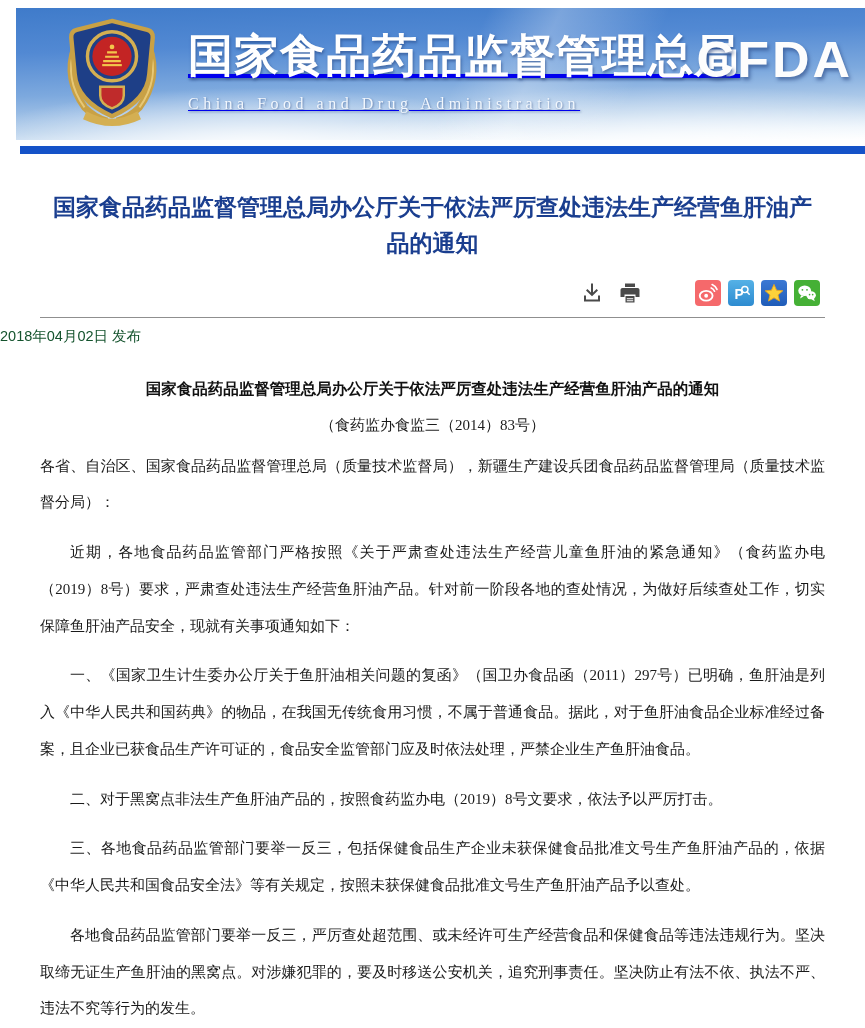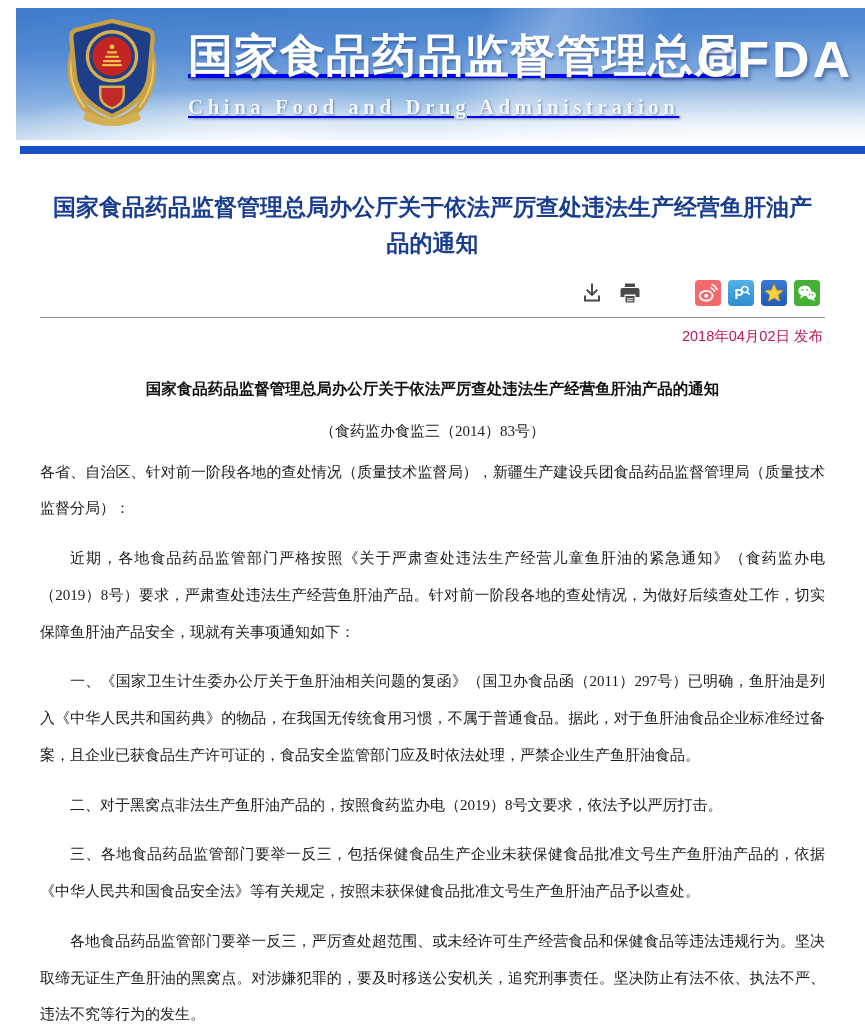--- a/index.html
+++ b/index.html
@@ -22,21 +22,21 @@
   .org-names { position:absolute; left:172px; top:18px; }
   .org-zh {
     font-family:"Liberation Sans","DejaVu Sans",sans-serif;
     font-size:45px; font-weight:bold; color:#ffffff; letter-spacing:1px;
     text-shadow:1px 2px 3px rgba(30,60,120,.55);
     white-space:nowrap;
   }
   .org-en {
     margin-top:9px;
     font-family:"Liberation Serif","DejaVu Serif",serif;
-    font-size:21px; font-weight:bold; color:#f2f7fd; letter-spacing:4.5px;
+    font-size:16px; font-weight:normal; color:#f2f7fd; letter-spacing:4.5px;
     text-shadow:1px 1px 2px rgba(30,60,120,.5); white-space:nowrap;
   }
   .logo-acronym {
     position:absolute; right:12px; top:22px;
     font-family:"Liberation Sans","DejaVu Sans",sans-serif;
     font-weight:900; font-size:52px; letter-spacing:3px; color:#fdfdfd;
     text-shadow:2px 3px 4px rgba(40,70,130,.6);
     transform:scaleY(.95);
   }
   .divider-bar { height:8px; background:#1552c8; margin:6px 0 0 20px; }
@@ -56,33 +56,33 @@
     color:#4a4a4a; padding:0; margin-left:12px; }
   .tool-btn svg { display:block; width:24px; height:24px; }
   .share-group { display:flex; margin-left:44px; }
   .share-btn {
     width:26px; height:26px; border-radius:4px; border:none; cursor:pointer;
     margin-left:7px; display:flex; align-items:center; justify-content:center; padding:0;
   }
   .share-btn svg { display:block; }
   .rule { border:none; border-top:1px solid #8f8f8f; margin:10px 40px 0 40px; }
   .publish-date {
-    text-align:right; padding-right:42px; margin-top:9px;
-    font-size:14.5px; color:#be185d;
+    text-align:left; padding-right:42px; margin-top:9px;
+    font-size:14.5px; color:#14532d;
     font-family:"Liberation Sans","DejaVu Sans",sans-serif;
   }
 
   
   .article { padding:0 40px 26px 40px; }
   .article-title {
     margin-top:33px; text-align:center;
     font-family:"Liberation Sans","DejaVu Sans",sans-serif;
     font-size:15.5px; font-weight:bold; color:#111;
   }
-  .doc-number { margin-top:22px; text-align:center; font-size:15px; color:#1a1a1a; }
+  .doc-number { margin-top:16px; text-align:center; font-size:15px; color:#1a1a1a; }
   .article p.body-para {
     font-size:15px; line-height:2.45; margin-top:13px; color:#1a1a1a;
     text-align:justify;
   }
   .article p.indent { text-indent:2em; }
 </style>
 </head>
 <body>
 
 <div class="banner">
@@ -168,20 +168,20 @@
   </div>
 </div>
 
 <hr class="rule">
 <div class="publish-date">2018年04月02日 发布</div>
 
 <div class="article">
   <div class="article-title">国家食品药品监督管理总局办公厅关于依法严厉查处违法生产经营鱼肝油产品的通知</div>
   <div class="doc-number">（食药监办食监三（2014）83号）</div>
 
-  <p class="body-para">各省、自治区、针对前一阶段各地的查处情况（质量技术监督局），新疆生产建设兵团食品药品监督管理局（质量技术监督分局）：</p>
+  <p class="body-para">各省、自治区、国家食品药品监督管理总局（质量技术监督局），新疆生产建设兵团食品药品监督管理局（质量技术监督分局）：</p>
   <p class="body-para indent">近期，各地食品药品监管部门严格按照《关于严肃查处违法生产经营儿童鱼肝油的紧急通知》（食药监办电（2019）8号）要求，严肃查处违法生产经营鱼肝油产品。针对前一阶段各地的查处情况，为做好后续查处工作，切实保障鱼肝油产品安全，现就有关事项通知如下：</p>
   <p class="body-para indent">一、《国家卫生计生委办公厅关于鱼肝油相关问题的复函》（国卫办食品函（2011）297号）已明确，鱼肝油是列入《中华人民共和国药典》的物品，在我国无传统食用习惯，不属于普通食品。据此，对于鱼肝油食品企业标准经过备案，且企业已获食品生产许可证的，食品安全监管部门应及时依法处理，严禁企业生产鱼肝油食品。</p>
   <p class="body-para indent">二、对于黑窝点非法生产鱼肝油产品的，按照食药监办电（2019）8号文要求，依法予以严厉打击。</p>
   <p class="body-para indent">三、各地食品药品监管部门要举一反三，包括保健食品生产企业未获保健食品批准文号生产鱼肝油产品的，依据《中华人民共和国食品安全法》等有关规定，按照未获保健食品批准文号生产鱼肝油产品予以查处。</p>
   <p class="body-para indent">各地食品药品监管部门要举一反三，严厉查处超范围、或未经许可生产经营食品和保健食品等违法违规行为。坚决取缔无证生产鱼肝油的黑窝点。对涉嫌犯罪的，要及时移送公安机关，追究刑事责任。坚决防止有法不依、执法不严、违法不究等行为的发生。</p>
 
 </div>
 
 </body></html>

